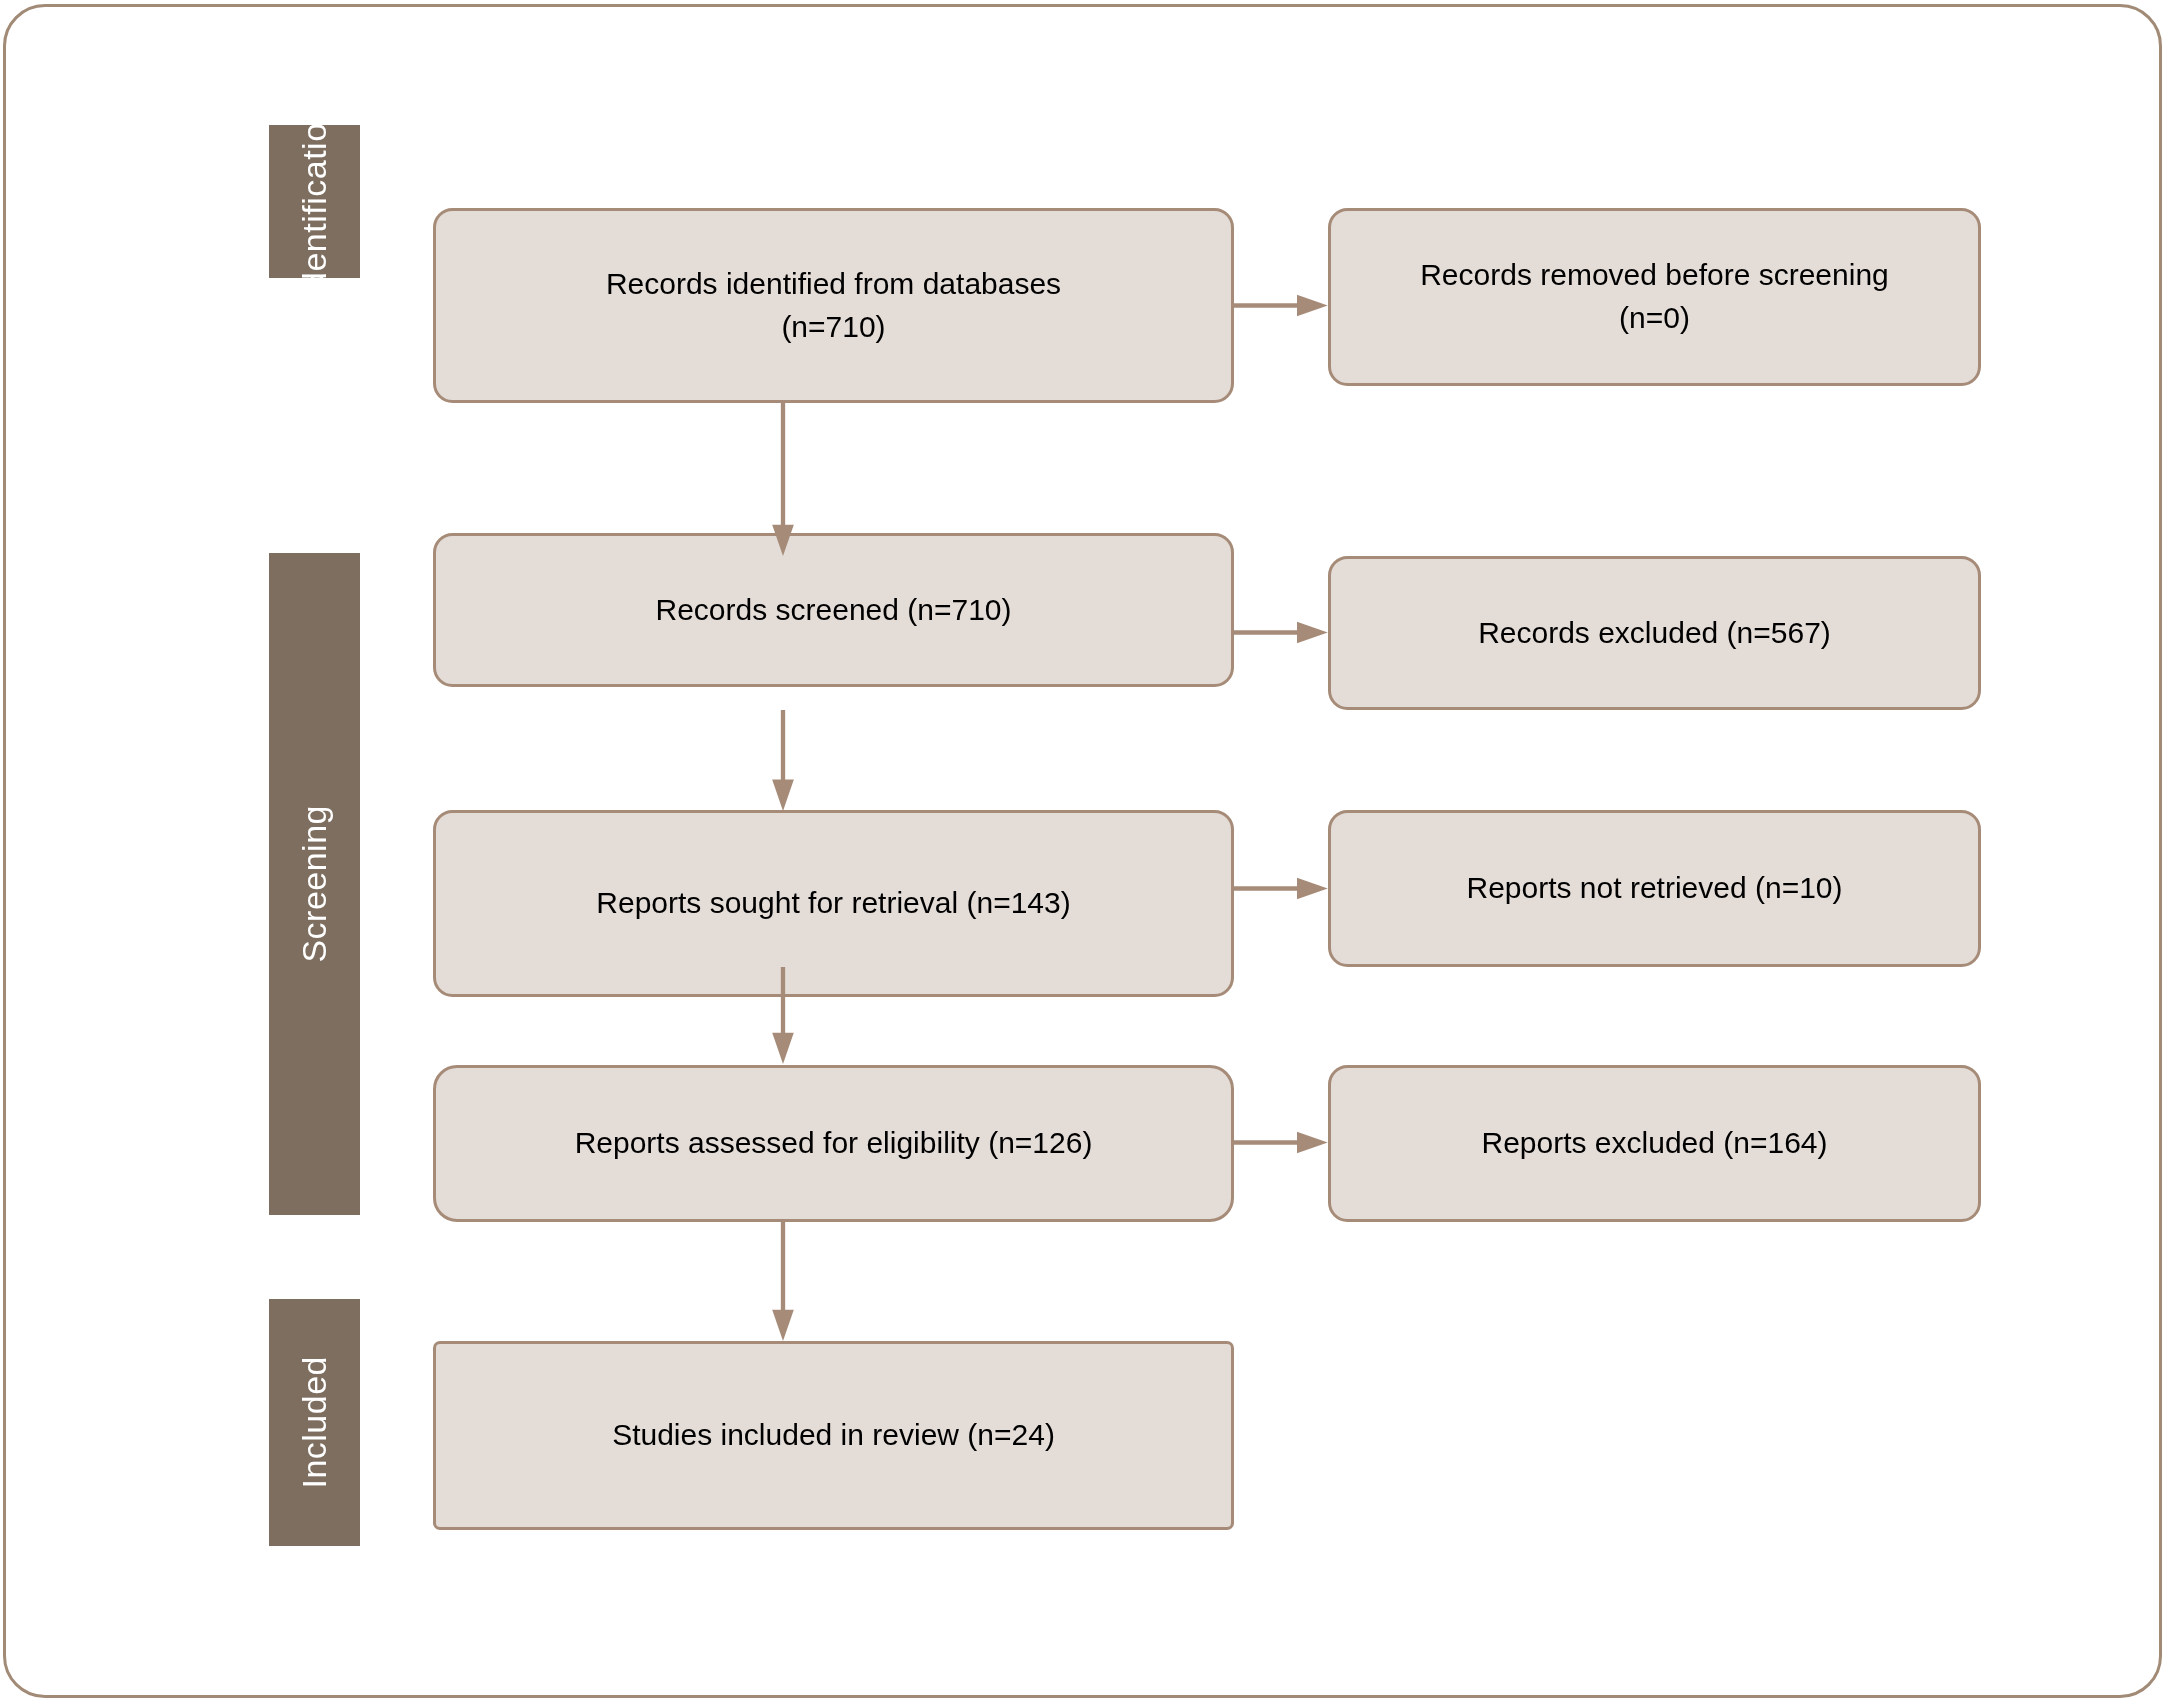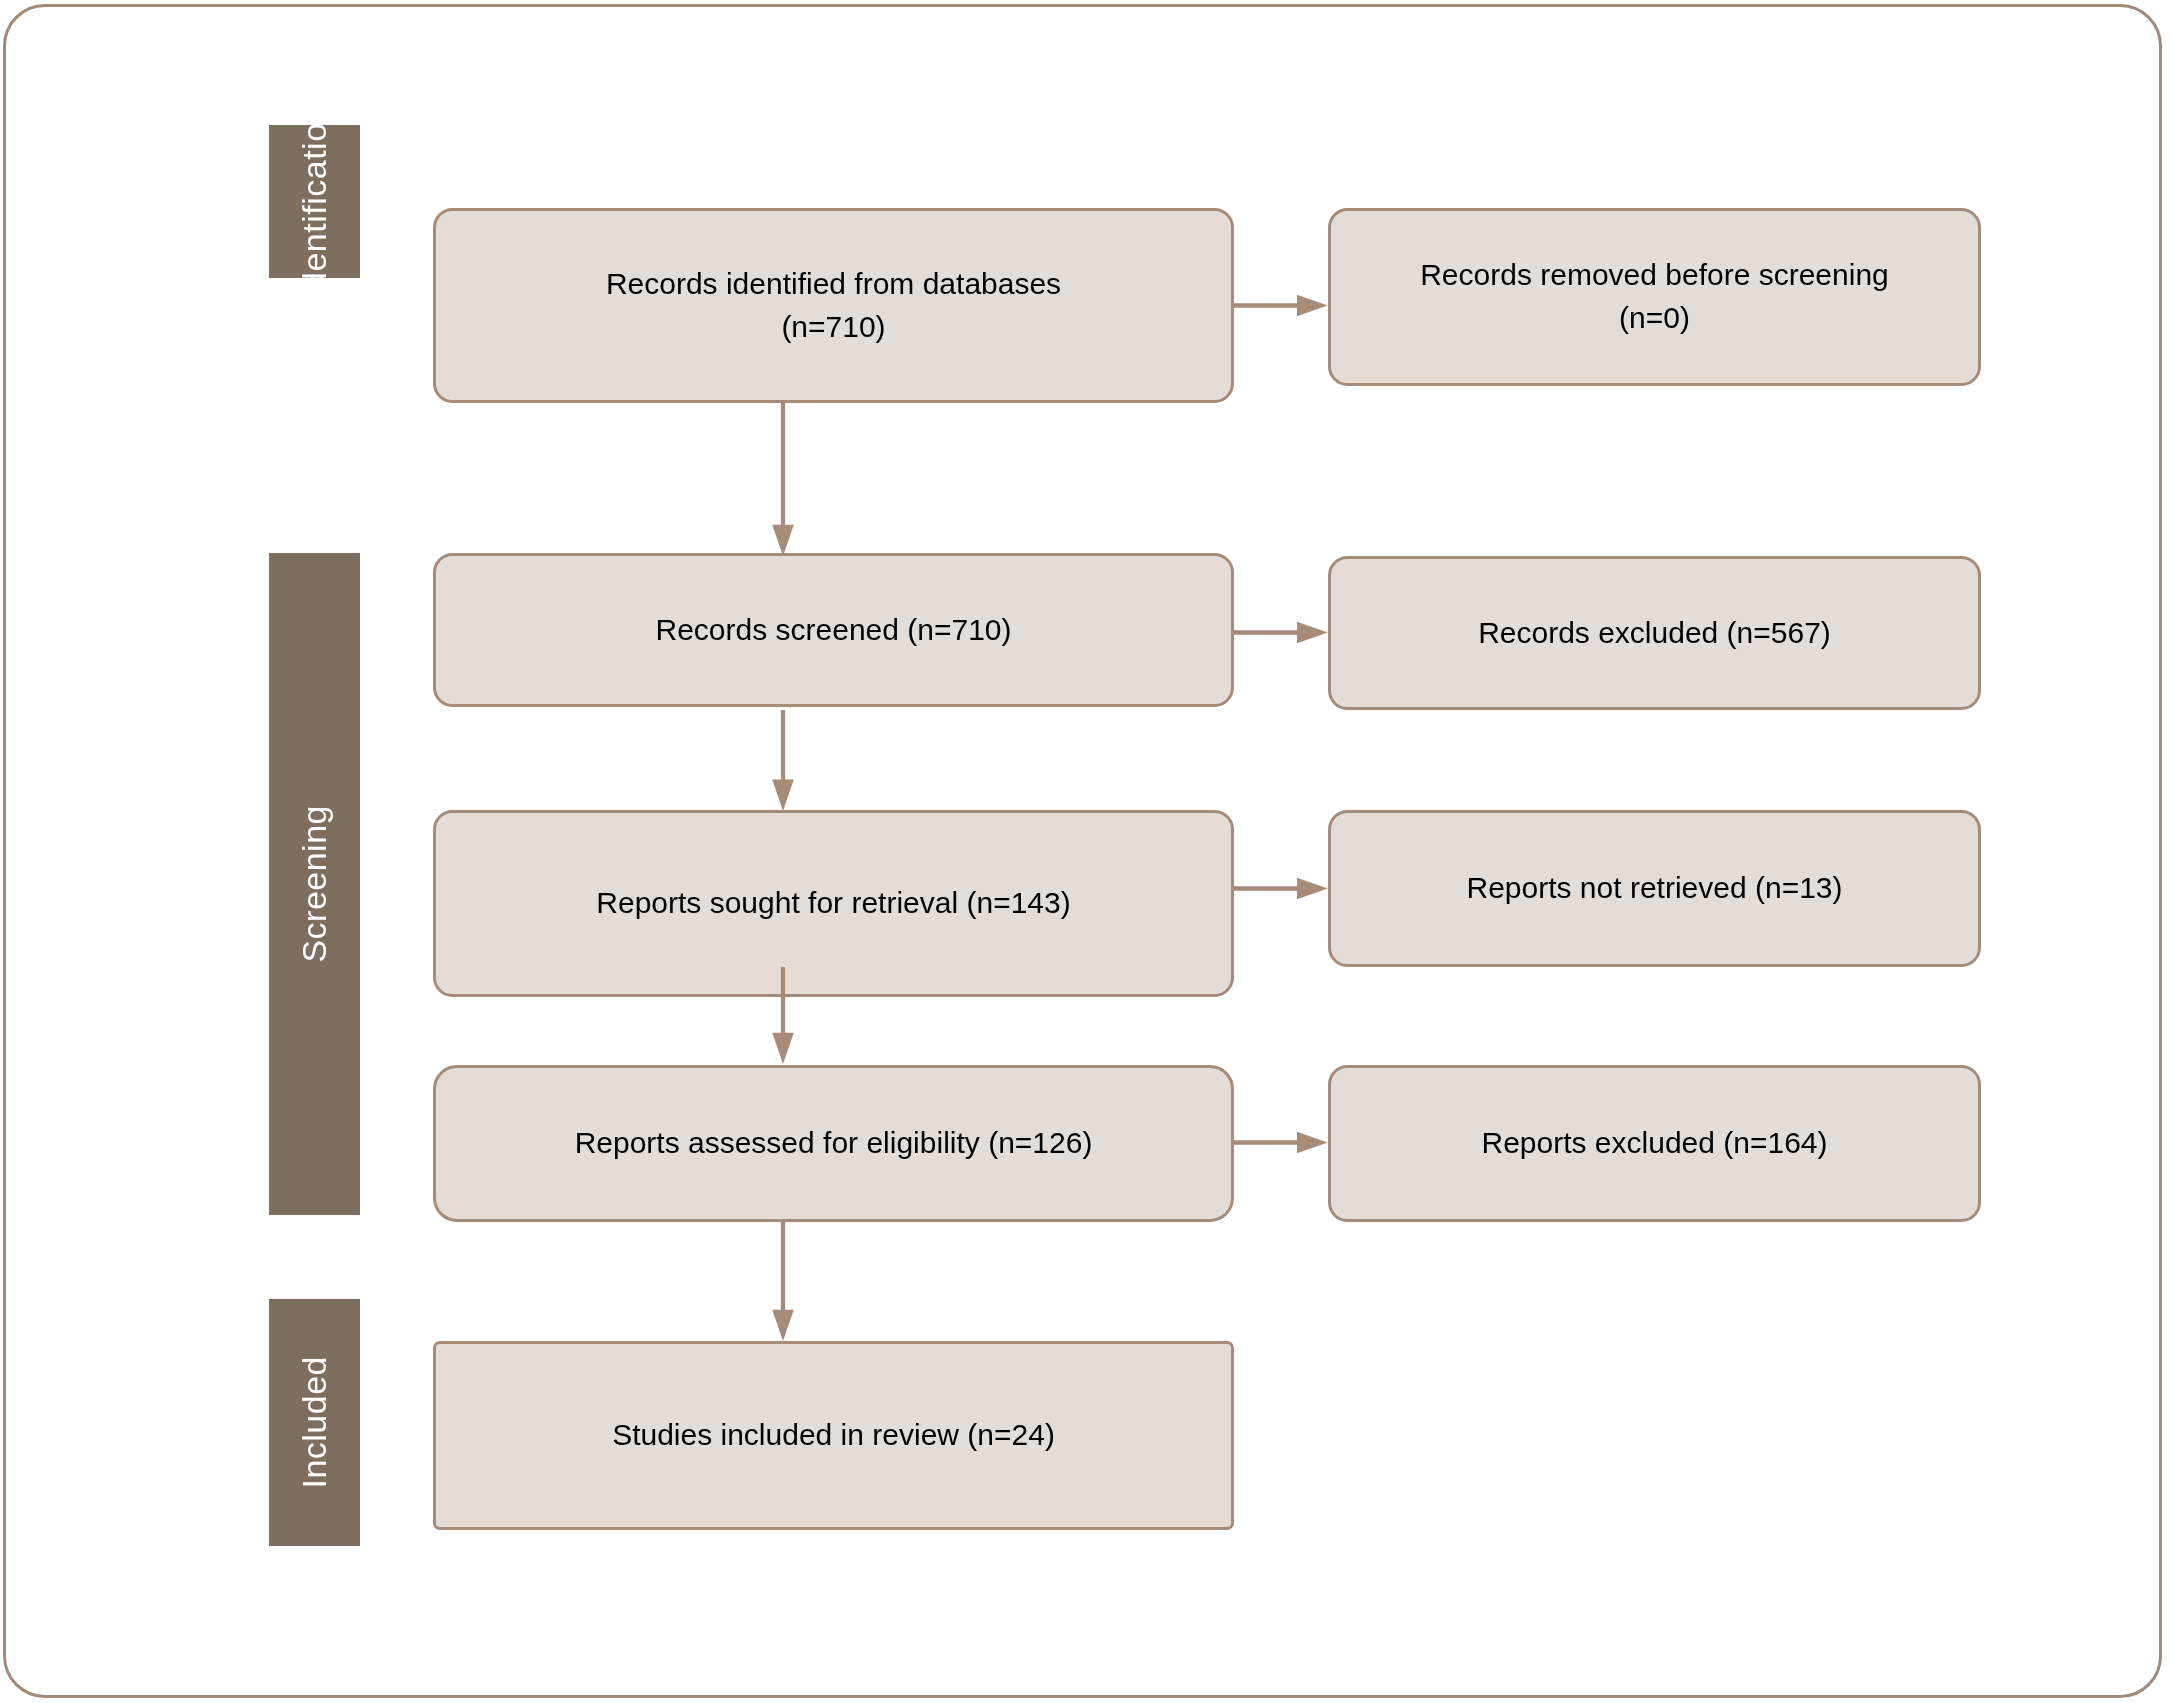--- a/index.html
+++ b/index.html
@@ -63,21 +63,21 @@
     color:#000000;
     font-size:30px;
     line-height:1.42;
     font-weight:400;
     font-family:"Liberation Sans",sans-serif;
     white-space:pre-line;
   }
 
   
   #box-identified { left:433px;  top:208px;  width:801px; height:195px; }
-  #box-screened   { left:433px;  top:553px; width:801px; height:154px; }
+  #box-screened   { left:433px;  top:533px; width:801px; height:154px; }
   #box-sought     { left:433px;  top:810px; width:801px; height:187px; }
   #box-assessed   { left:433px;  top:1065px; width:801px; height:157px;border-radius:24px; }
   #box-included   { left:433px;  top:1341px; width:801px; height:189px;border-radius:7px; }
 
   
   #box-removed    { left:1328px; top:208px;  width:653px; height:178px; }
   #box-excl-rec   { left:1328px; top:556px; width:653px; height:154px; }
   #box-not-retr   { left:1328px; top:810px; width:653px; height:157px; }
   #box-excl-rep   { left:1328px; top:1065px; width:653px; height:157px; }
 
@@ -140,21 +140,21 @@
   <div class="flow-box" id="box-removed">
     <span class="box-text">Records removed before screening
 (n=0)</span>
   </div>
 
   <div class="flow-box" id="box-excl-rec">
     <span class="box-text">Records excluded (n=567)</span>
   </div>
 
   <div class="flow-box" id="box-not-retr">
-    <span class="box-text">Reports not retrieved (n=13)</span>
+    <span class="box-text">Reports not retrieved (n=10)</span>
   </div>
 
   <div class="flow-box" id="box-excl-rep">
     <span class="box-text">Reports excluded (n=164)</span>
   </div>
 
   <div class="conn" id="conn-v1">
     <svg width="24" height="153" viewBox="0 0 44 283" xmlns="http://www.w3.org/2000/svg">
       <line x1="22" y1="0" x2="22" y2="228" stroke="#a68c78" stroke-width="8"></line>
       <polygon points="22,283 2,225 42,225" fill="#a68c78"></polygon>

